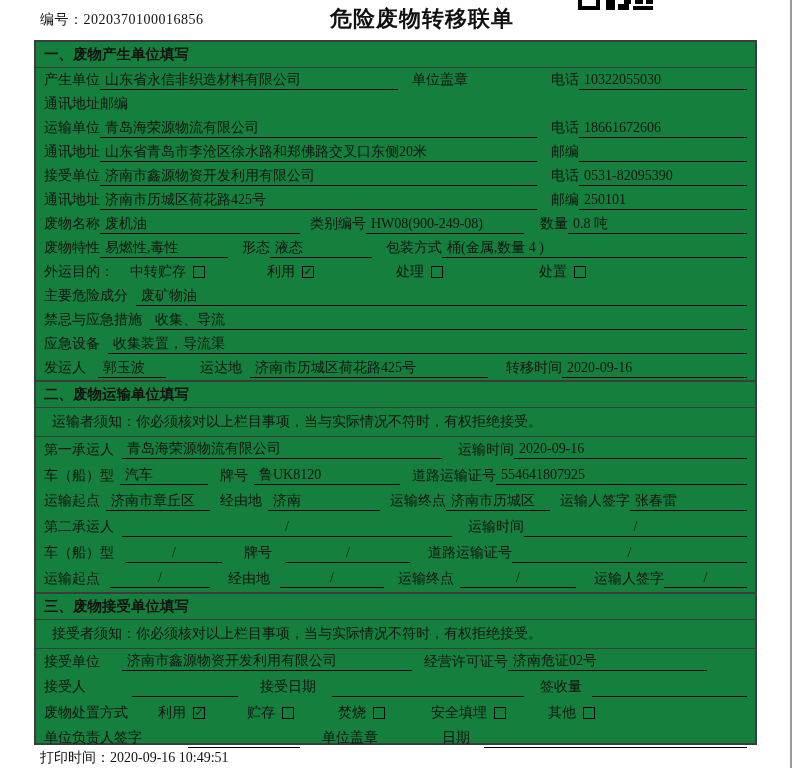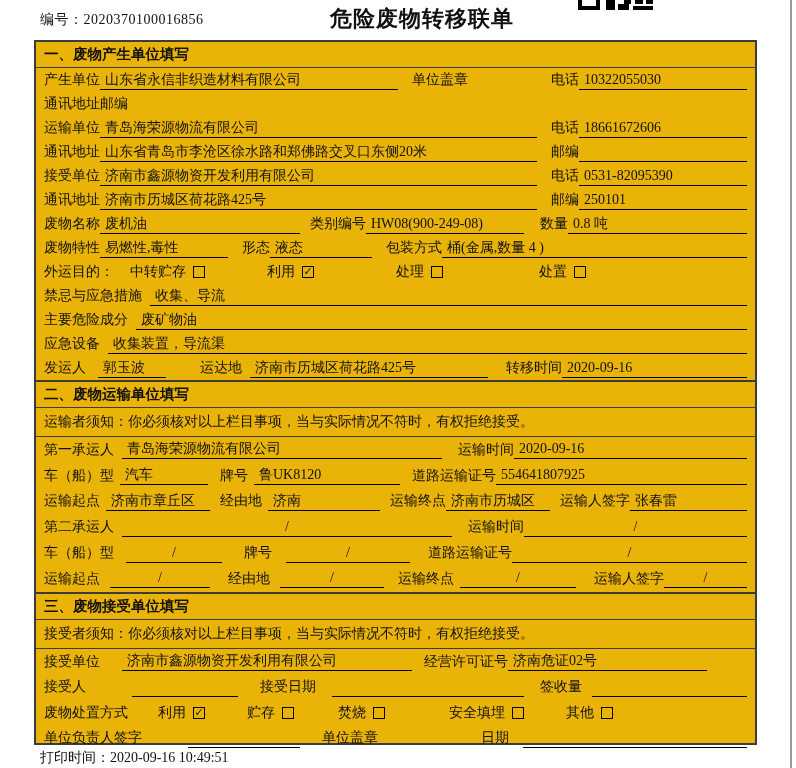--- a/index.html
+++ b/index.html
@@ -12,29 +12,29 @@
   .serial { position:absolute; left:40px; top:11px; font-size:14px; letter-spacing:.5px; }
   .doc-title {
     position:absolute; left:0; top:4px; width:100%; text-align:center;
     padding-left:48px; font-size:22px; font-weight:bold; letter-spacing:1px;
   }
   .qr-partial { position:absolute; left:578px; top:0; width:76px; height:11px; }
   .page-edge { position:absolute; left:790px; top:0; width:2px; height:768px; background:#9a9a9a; }
 
   .form-table {
     position:absolute; left:34px; top:40px; width:723px; height:705px;
-    border:2px solid #3c3c3c; background:#eab308;
+    border:2px solid #3c3c3c; background:#15803d;
   }
   .section { border-top:2px solid #3c3c3c; }
   .section:first-child { border-top:none; }
   .sec-title {
     height:26px; line-height:25px; padding-left:8px;
     font-weight:bold; font-size:14.5px; border-bottom:1.5px solid #3c3c3c;
   }
-  .notice { height:29px; line-height:28px; padding-left:8px; border-bottom:1.5px solid #3c3c3c; }
+  .notice { height:29px; line-height:28px; padding-left:16px; border-bottom:1.5px solid #3c3c3c; }
 
   .row { display:flex; align-items:center; padding:0 8px 0 8px; }
   .s1 .row { height:24px; }
   .s2 .row { height:25.8px; }
   .s3 .row { height:25.5px; }
 
   .lbl { white-space:nowrap; flex:none; }
   .val {
     display:inline-block; border-bottom:1px solid #000;
     height:19px; line-height:18px; padding-left:5px;
@@ -144,27 +144,27 @@
         <span class="cb"></span>
         <span class="lbl" style="margin-left:62px">利用</span>
         <span class="cb">✓</span>
         <span class="lbl" style="margin-left:82px">处理</span>
         <span class="cb"></span>
         <span class="lbl" style="margin-left:96px">处置</span>
         <span class="cb"></span>
       </div>
 
       <div class="row">
+        <span class="lbl">主要危险成分</span>
+        <span class="val fill" style="margin-left:8px">废矿物油</span>
+      </div>
+
+      <div class="row">
         <span class="lbl">禁忌与应急措施</span>
         <span class="val fill" style="margin-left:8px">收集、导流</span>
-      </div>
-
-      <div class="row">
-        <span class="lbl">主要危险成分</span>
-        <span class="val fill" style="margin-left:8px">废矿物油</span>
       </div>
 
       <div class="row">
         <span class="lbl">应急设备</span>
         <span class="val fill" style="margin-left:8px">收集装置，导流渠</span>
       </div>
 
       <div class="row">
         <span class="lbl">发运人</span>
         <span class="val" style="width:68px;margin-left:12px">郭玉波</span>
@@ -255,31 +255,31 @@
       </div>
 
       <div class="row">
         <span class="lbl">废物处置方式</span>
         <span class="lbl" style="margin-left:30px">利用</span>
         <span class="cb">✓</span>
         <span class="lbl" style="margin-left:42px">贮存</span>
         <span class="cb"></span>
         <span class="lbl" style="margin-left:44px">焚烧</span>
         <span class="cb"></span>
-        <span class="lbl" style="margin-left:64px">安全填埋</span>
+        <span class="lbl" style="margin-left:46px">安全填埋</span>
         <span class="cb"></span>
         <span class="lbl" style="margin-left:42px">其他</span>
         <span class="cb"></span>
       </div>
 
       <div class="row">
         <span class="lbl">单位负责人签字</span>
         <span class="val" style="width:112px;margin-left:46px"></span>
         <span class="lbl" style="margin-left:22px">单位盖章</span>
-        <span class="lbl" style="margin-left:103px">日期</span>
+        <span class="lbl" style="margin-left:64px">日期</span>
         <span class="val fill" style="margin-left:14px"></span>
       </div>
     </div>
 
   </div>
 
   <div class="print-time"><span>打印时间：</span><span>2020-09-16 10:49:51</span></div>
 
 </div>
 

